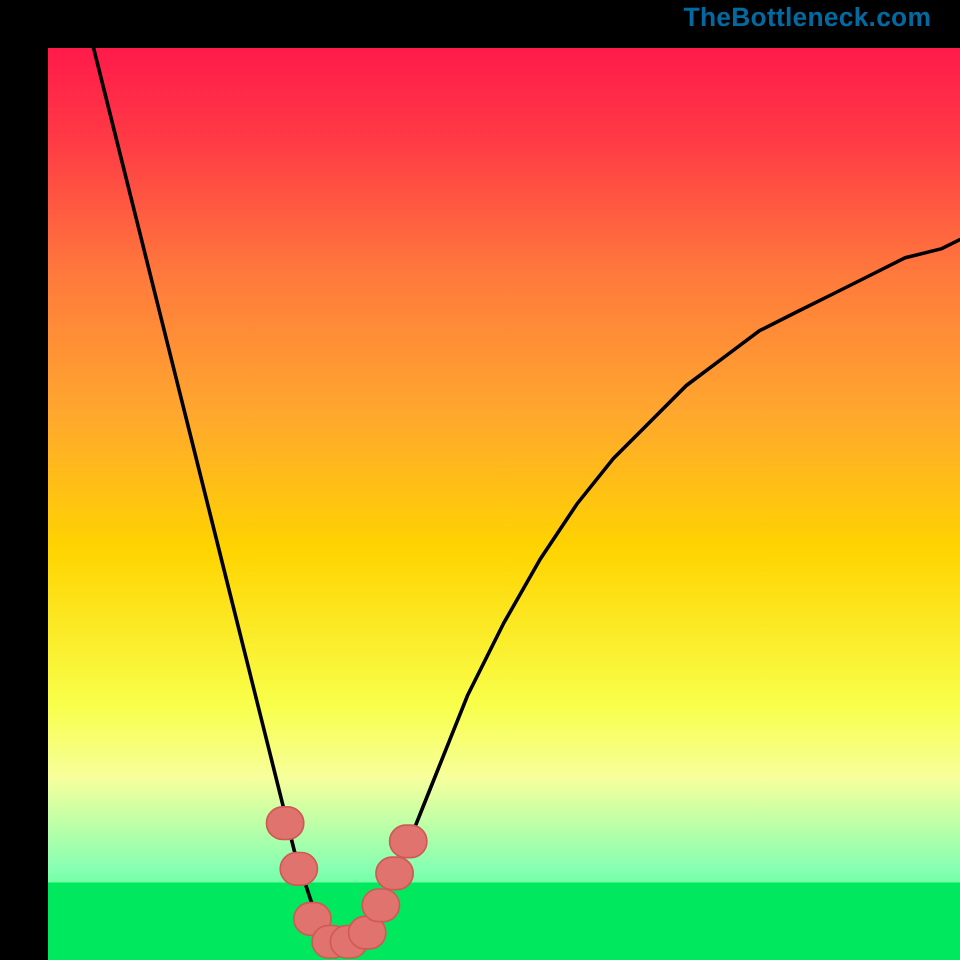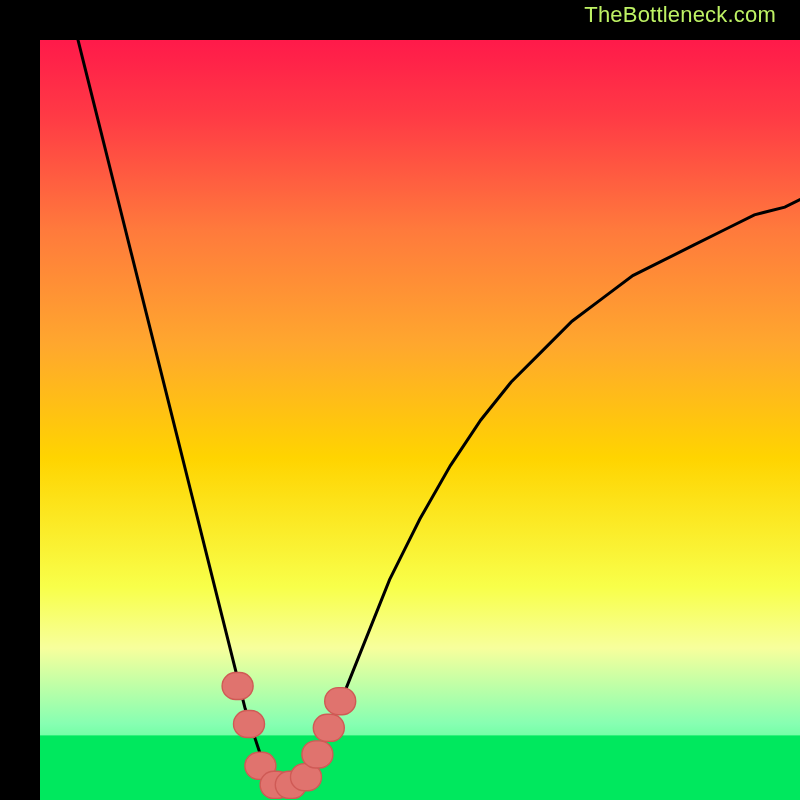--- a/index.html
+++ b/index.html
@@ -23,24 +23,24 @@
     position: absolute;
     left: 20px;
     top: 20px;
     width: 760px;
     height: 760px;
   }
   .watermark {
     position: absolute;
     top: 2px;
     right: 24px;
-    color: #bef264;
+    color: #0369a1;
     font-size: 22px;
     letter-spacing: 0.2px;
-    font-weight: 400;
+    font-weight: 700;
     text-align: right;
   }
 </style>
 </head>
 <body>
 
 <div class="frame">
   <svg class="plot" width="760" height="760" viewBox="0 0 760 760" xmlns="http://www.w3.org/2000/svg">
     <defs>
       <linearGradient id="bg-grad" x1="0" y1="0" x2="0" y2="1">

